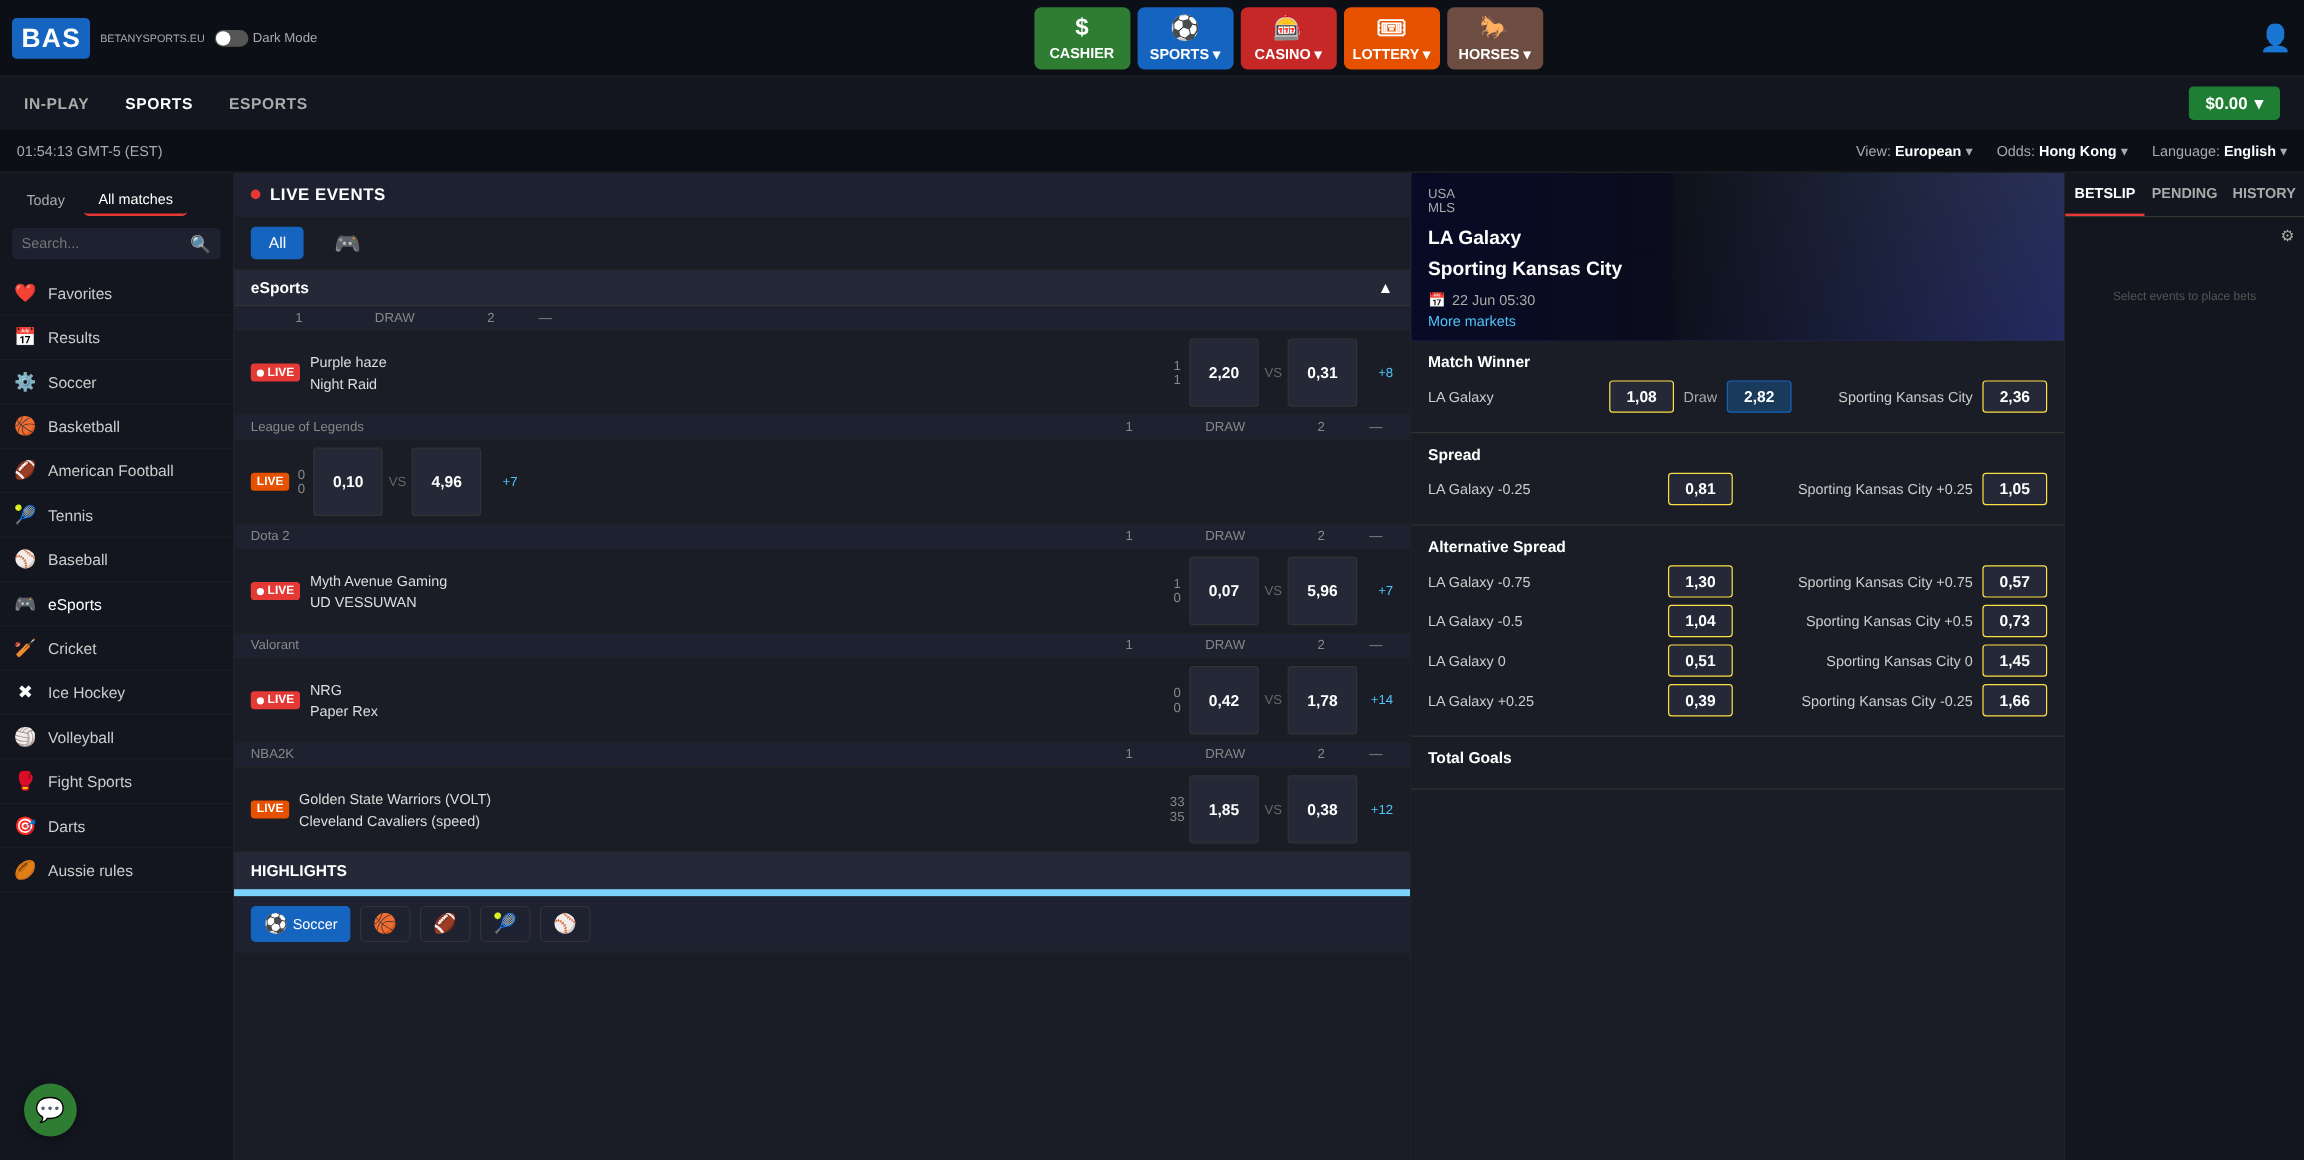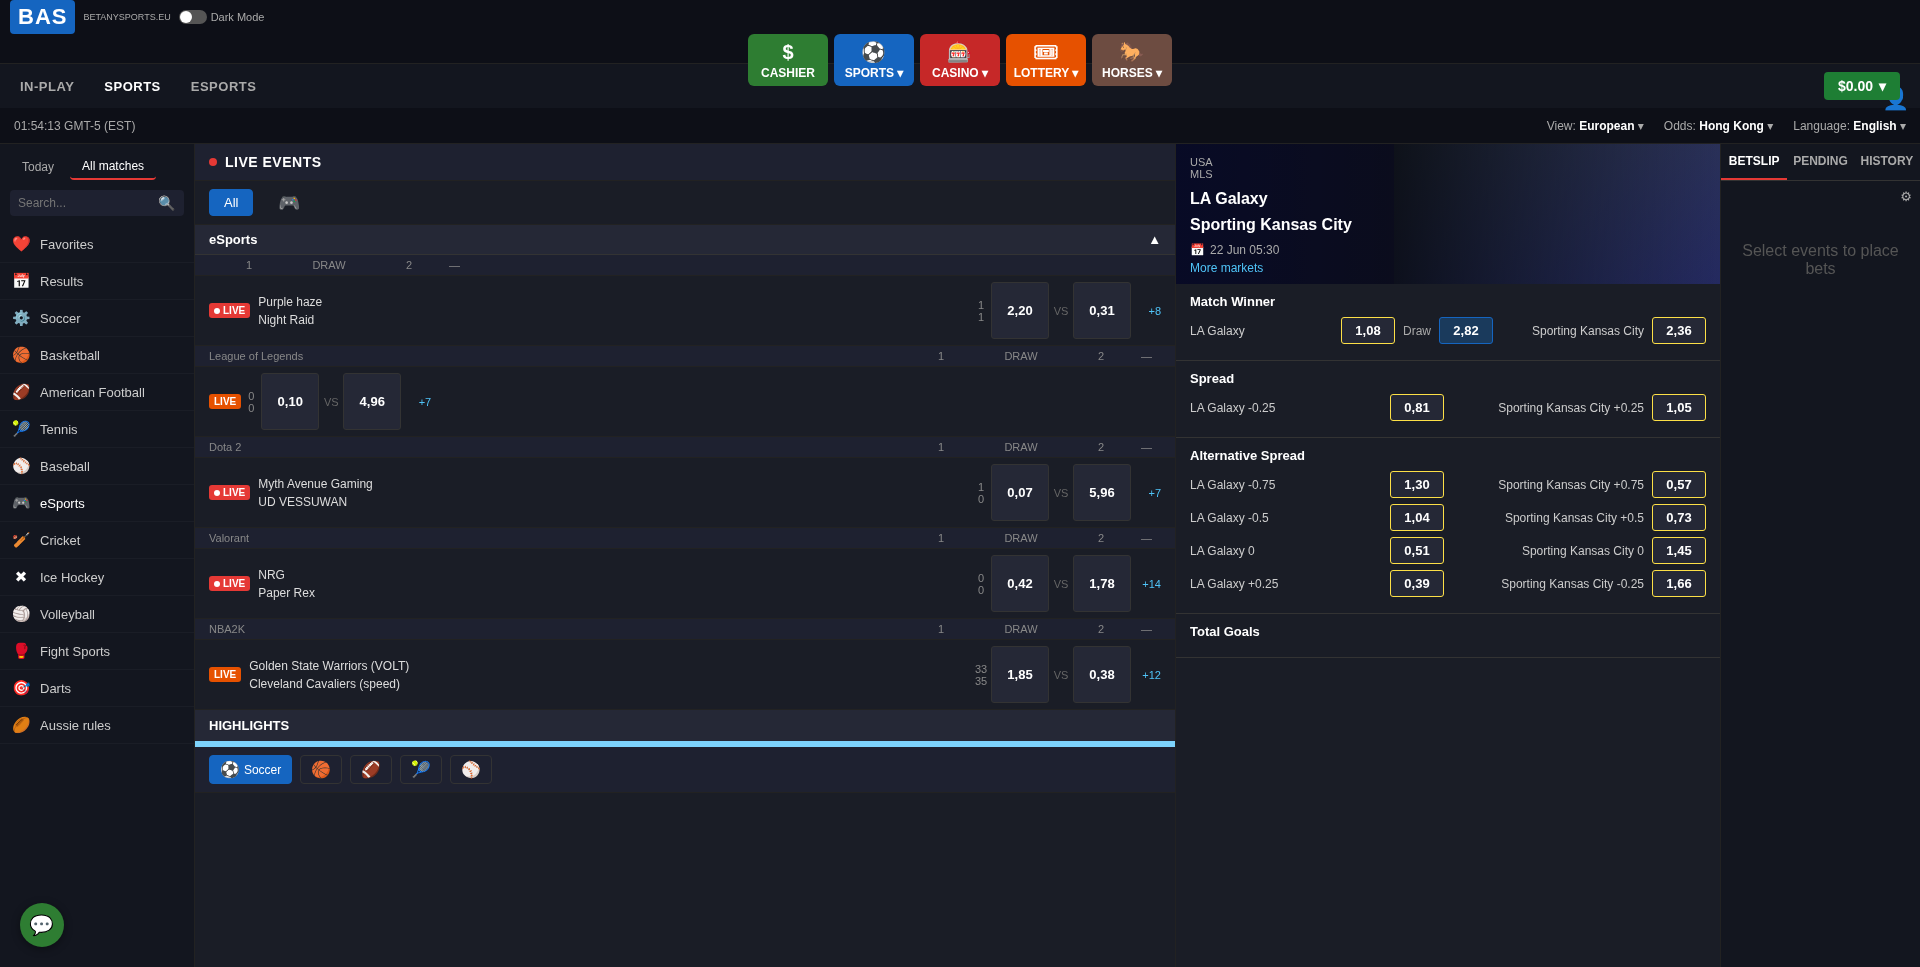--- a/index.html
+++ b/index.html
@@ -1,19 +1,19 @@
 <!DOCTYPE html>
 <html><head>
   <meta charset="utf-8">
   <style>
     * { box-sizing: border-box; margin: 0; padding: 0; }
     body { background: #1a1d26; color: #fff; font-family: Arial, sans-serif; font-size: 13px; overflow-x: hidden; }
 
     
-    .top-nav { background: #0d0f17; display: flex; align-items: center; height: 64px; padding: 0 10px; border-bottom: 1px solid #222; flex-direction: column; }
+    .top-nav { background: #0d0f17; display: flex; align-items: center; height: 64px; padding: 0 10px; border-bottom: 1px solid #222; }
     .logo-area { display: flex; align-items: center; gap: 8px; margin-right: auto; }
     .logo-box { background: #1565c0; padding: 4px 8px; border-radius: 4px; }
     .logo-text { font-size: 22px; font-weight: 900; color: #fff; letter-spacing: 1px; }
     .logo-sub { font-size: 9px; color: #aaa; display: block; }
     .dark-mode-toggle { display: flex; align-items: center; gap: 4px; font-size: 11px; color: #aaa; }
     .toggle-switch { width: 28px; height: 14px; background: #555; border-radius: 7px; position: relative; cursor: pointer; }
     .toggle-knob { width: 12px; height: 12px; background: #fff; border-radius: 50%; position: absolute; top: 1px; left: 1px; }
 
     .nav-buttons { display: flex; gap: 6px; }
     .nav-btn { display: flex; flex-direction: column; align-items: center; justify-content: center; width: 80px; height: 52px; border-radius: 6px; border: none; cursor: pointer; font-weight: 700; font-size: 12px; color: #fff; gap: 2px; }
@@ -110,21 +110,21 @@
     .bet-odds { background: #252836; border: 1px solid #fde047; color: #fff; font-size: 13px; font-weight: 700; padding: 5px 10px; border-radius: 3px; cursor: pointer; min-width: 54px; text-align: center; }
     .bet-odds.highlighted { background: #1a3a5c; border-color: #1565c0; }
     .bet-draw-label { font-size: 12px; color: #aaa; }
 
     
     .betslip-panel { width: 200px; background: #13161f; border-left: 1px solid #222; flex-shrink: 0; }
     .betslip-tabs { display: flex; border-bottom: 1px solid #333; }
     .betslip-tab { flex: 1; padding: 10px 4px; text-align: center; font-size: 12px; font-weight: 600; color: #aaa; cursor: pointer; border-bottom: 2px solid transparent; }
     .betslip-tab.active { color: #fff; border-bottom: 2px solid #e53935; }
     .betslip-settings { padding: 8px; display: flex; justify-content: flex-end; }
-    .betslip-empty { padding: 30px 14px; text-align: center; color: #555; font-size: 16px; }
+    .betslip-empty { padding: 30px 14px; text-align: center; color: #555; font-size: 10px; }
 
     .chat-btn { position: fixed; bottom: 20px; left: 20px; width: 44px; height: 44px; background: #2e7d32; border-radius: 50%; display: flex; align-items: center; justify-content: center; cursor: pointer; font-size: 20px; color: #fff; box-shadow: 0 2px 8px rgba(0,0,0,0.4); z-index: 100; }
 
     
     ::-webkit-scrollbar { width: 4px; }
     ::-webkit-scrollbar-track { background: #1a1d26; }
     ::-webkit-scrollbar-thumb { background: #333; border-radius: 2px; }
   </style>
 </head>
 <body>

